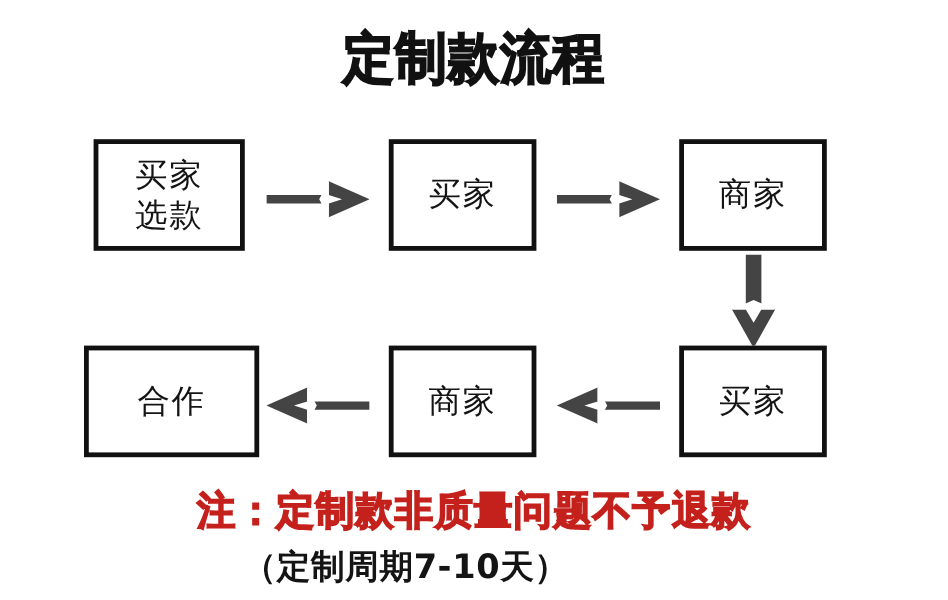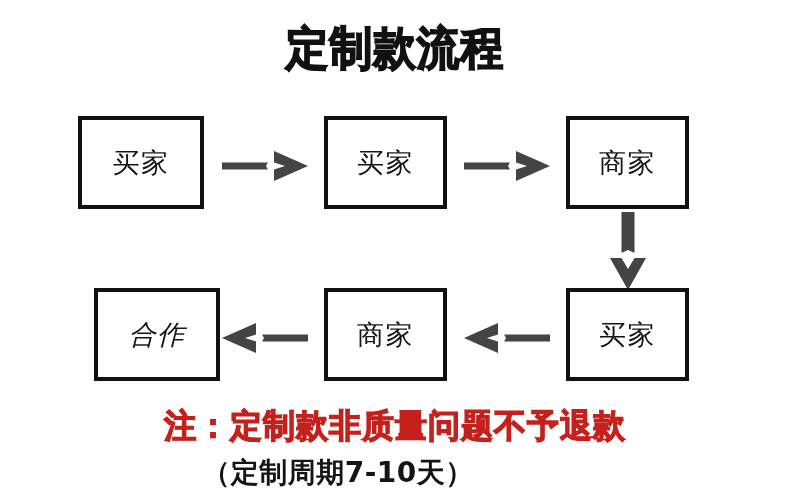--- a/index.html
+++ b/index.html
@@ -59,21 +59,21 @@
     color: #141414;
     letter-spacing: 1.5px;
     white-space: nowrap;
   }
 
   
   #box-1 { left: 78px;  top: 116px; width: 126px; height: 93px; }
   #box-2 { left: 324px; top: 116px; width: 123px; height: 93px; }
   #box-3 { left: 566px; top: 116px; width: 123px; height: 93px; }
   
-  #box-6 { left: 94px;  top: 288px; width: 126px; height: 93px; font-style: italic; }
+  #box-6 { left: 70px;  top: 288px; width: 146px; height: 93px; }
   #box-5 { left: 324px; top: 288px; width: 123px; height: 93px; }
   #box-4 { left: 566px; top: 288px; width: 123px; height: 93px; }
 
   
   .arrow {
     position: absolute;
   }
   .arrow svg { display: block; }
 
   #arrow-1 { left: 222px; top: 148px; }   
@@ -117,20 +117,21 @@
 </style>
 </head>
 <body>
 
 <div id="page-root">
 
   <div class="title">定制款流程</div>
 
   <div class="flow-box" id="box-1">
     <div class="line">买家</div>
+    <div class="line">选款</div>
   </div>
 
   <div class="arrow" id="arrow-1">
     <svg width="86" height="36" viewBox="0 0 86 36" aria-hidden="true">
       <polygon fill="#444444" points="0,14.5 52,14.5 52,3 86,18 52,33 52,21.5 0,21.5"></polygon>
       <polygon fill="#ffffff" points="52,33 52,21.5 63,18 52,14.5 52,3 44,18"></polygon>
     </svg>
   </div>
 
   <div class="flow-box" id="box-2">

